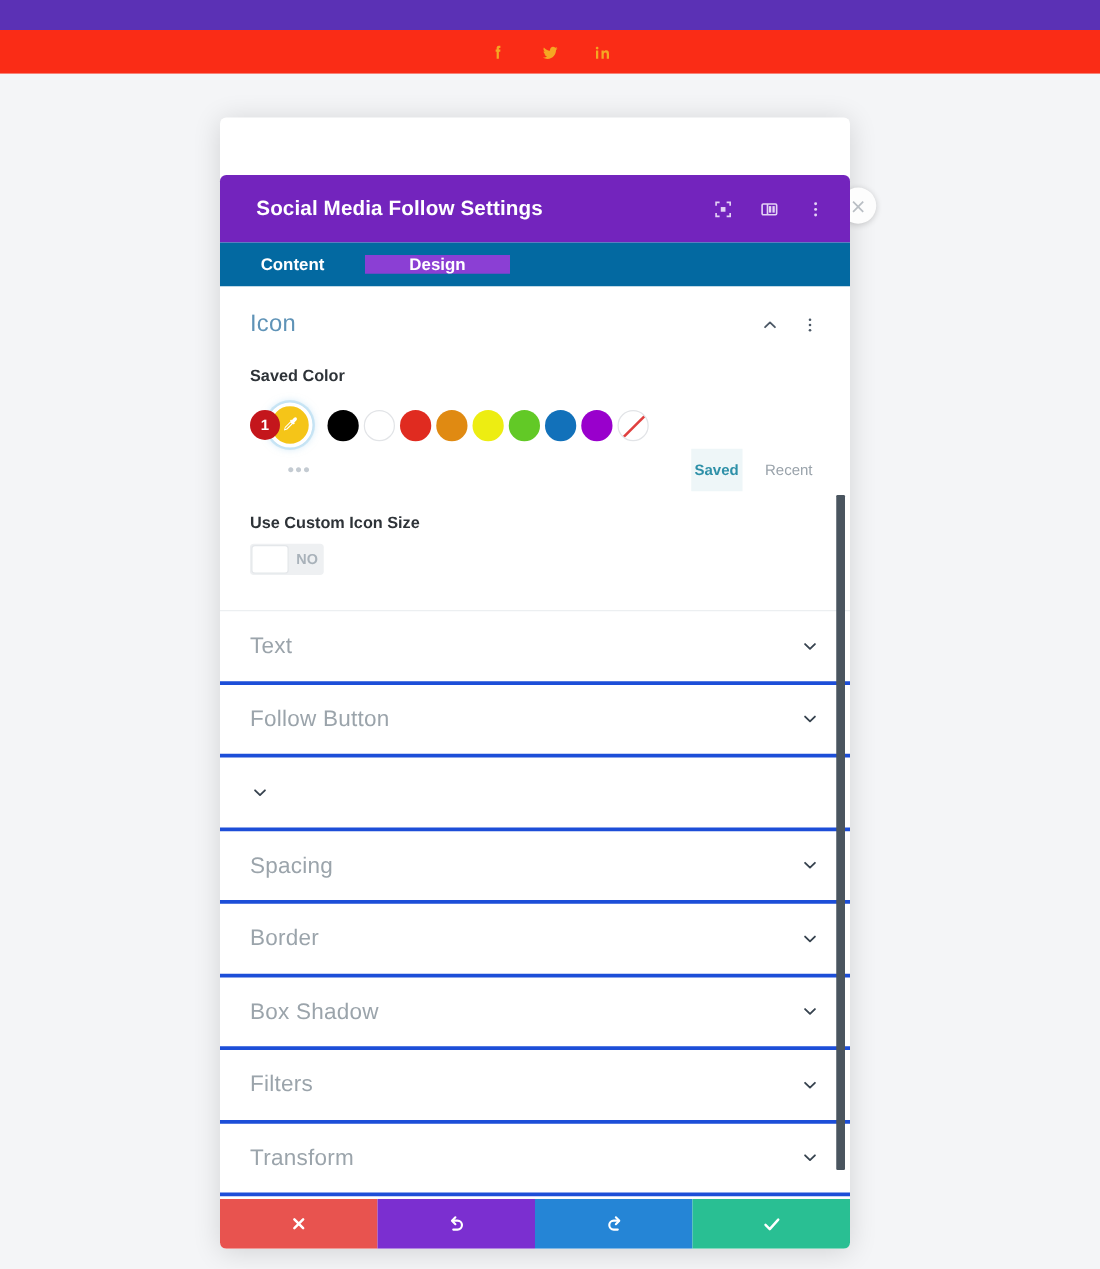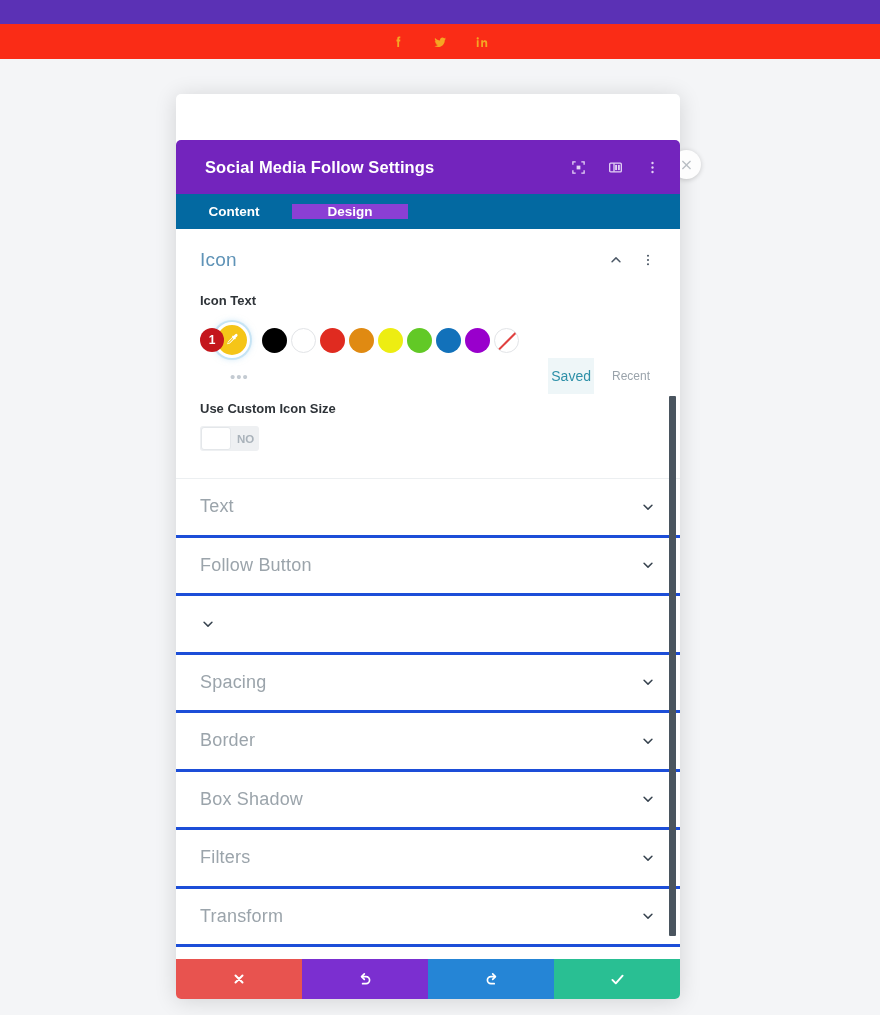--- a/index.html
+++ b/index.html
@@ -281,39 +281,39 @@
     color: #c4cbd2;
     font-size: 15px;
     letter-spacing: 1px;
     margin-left: 30px;
     line-height: 1;
     cursor: pointer;
   }
   .swatch-footer .spacer { flex: 1; }
   .tab-saved {
     color: #2e90a8;
-    font-size: 14px;
-    font-weight: normal;
+    font-size: 12px;
+    font-weight: bold;
     background: #eef6f8;
     padding: 10px 3px;
     cursor: pointer;
   }
   .tab-recent {
     color: #9aa3ab;
     font-size: 12px;
     margin-left: 18px;
     margin-right: 6px;
     cursor: pointer;
   }
 
   .toggle-label {
     color: #2e3338;
     font-size: 13px;
     font-weight: bold;
-    margin-top: 15px;
+    margin-top: 24px;
     margin-bottom: 10px;
   }
   .toggle {
     display: inline-flex;
     align-items: center;
     background: #eef0f2;
     border-radius: 3px;
     height: 25px;
     width: 59px;
     cursor: pointer;
@@ -475,21 +475,21 @@
         </span>
         <span class="ctrl">
           <svg width="14" height="14" viewBox="0 0 16 16" fill="currentColor">
             <circle cx="8" cy="3.2" r="1.2"></circle>
               <circle cx="8" cy="8" r="1.2"></circle>
               <circle cx="8" cy="12.8" r="1.2"></circle>
           </svg>
         </span>
       </div>
 
-      <div class="field-label">Icon Text</div>
+      <div class="field-label">Saved Color</div>
 
       <div class="swatch-row">
         <div class="swatch-selected-wrap">
           <div class="count-badge">1</div>
           <div class="swatch-selected">
             <span>
               <svg width="18" height="18" viewBox="0 0 24 24" fill="#ffffff">
                 <path d="M19.4 4.6a2.3 2.3 0 0 0-3.3 0l-2.2 2.2-.7-.7-1.3 1.3.7.7-6.1 6.1-1 3.6 3.6-1 6.1-6.1.7.7 1.3-1.3-.7-.7 2.2-2.2a2.3 2.3 0 0 0 0-3.3zM8.1 15.9l-1.3.4.4-1.3 5.6-5.6.9.9-5.6 5.6z"></path>
               </svg>
             </span>

